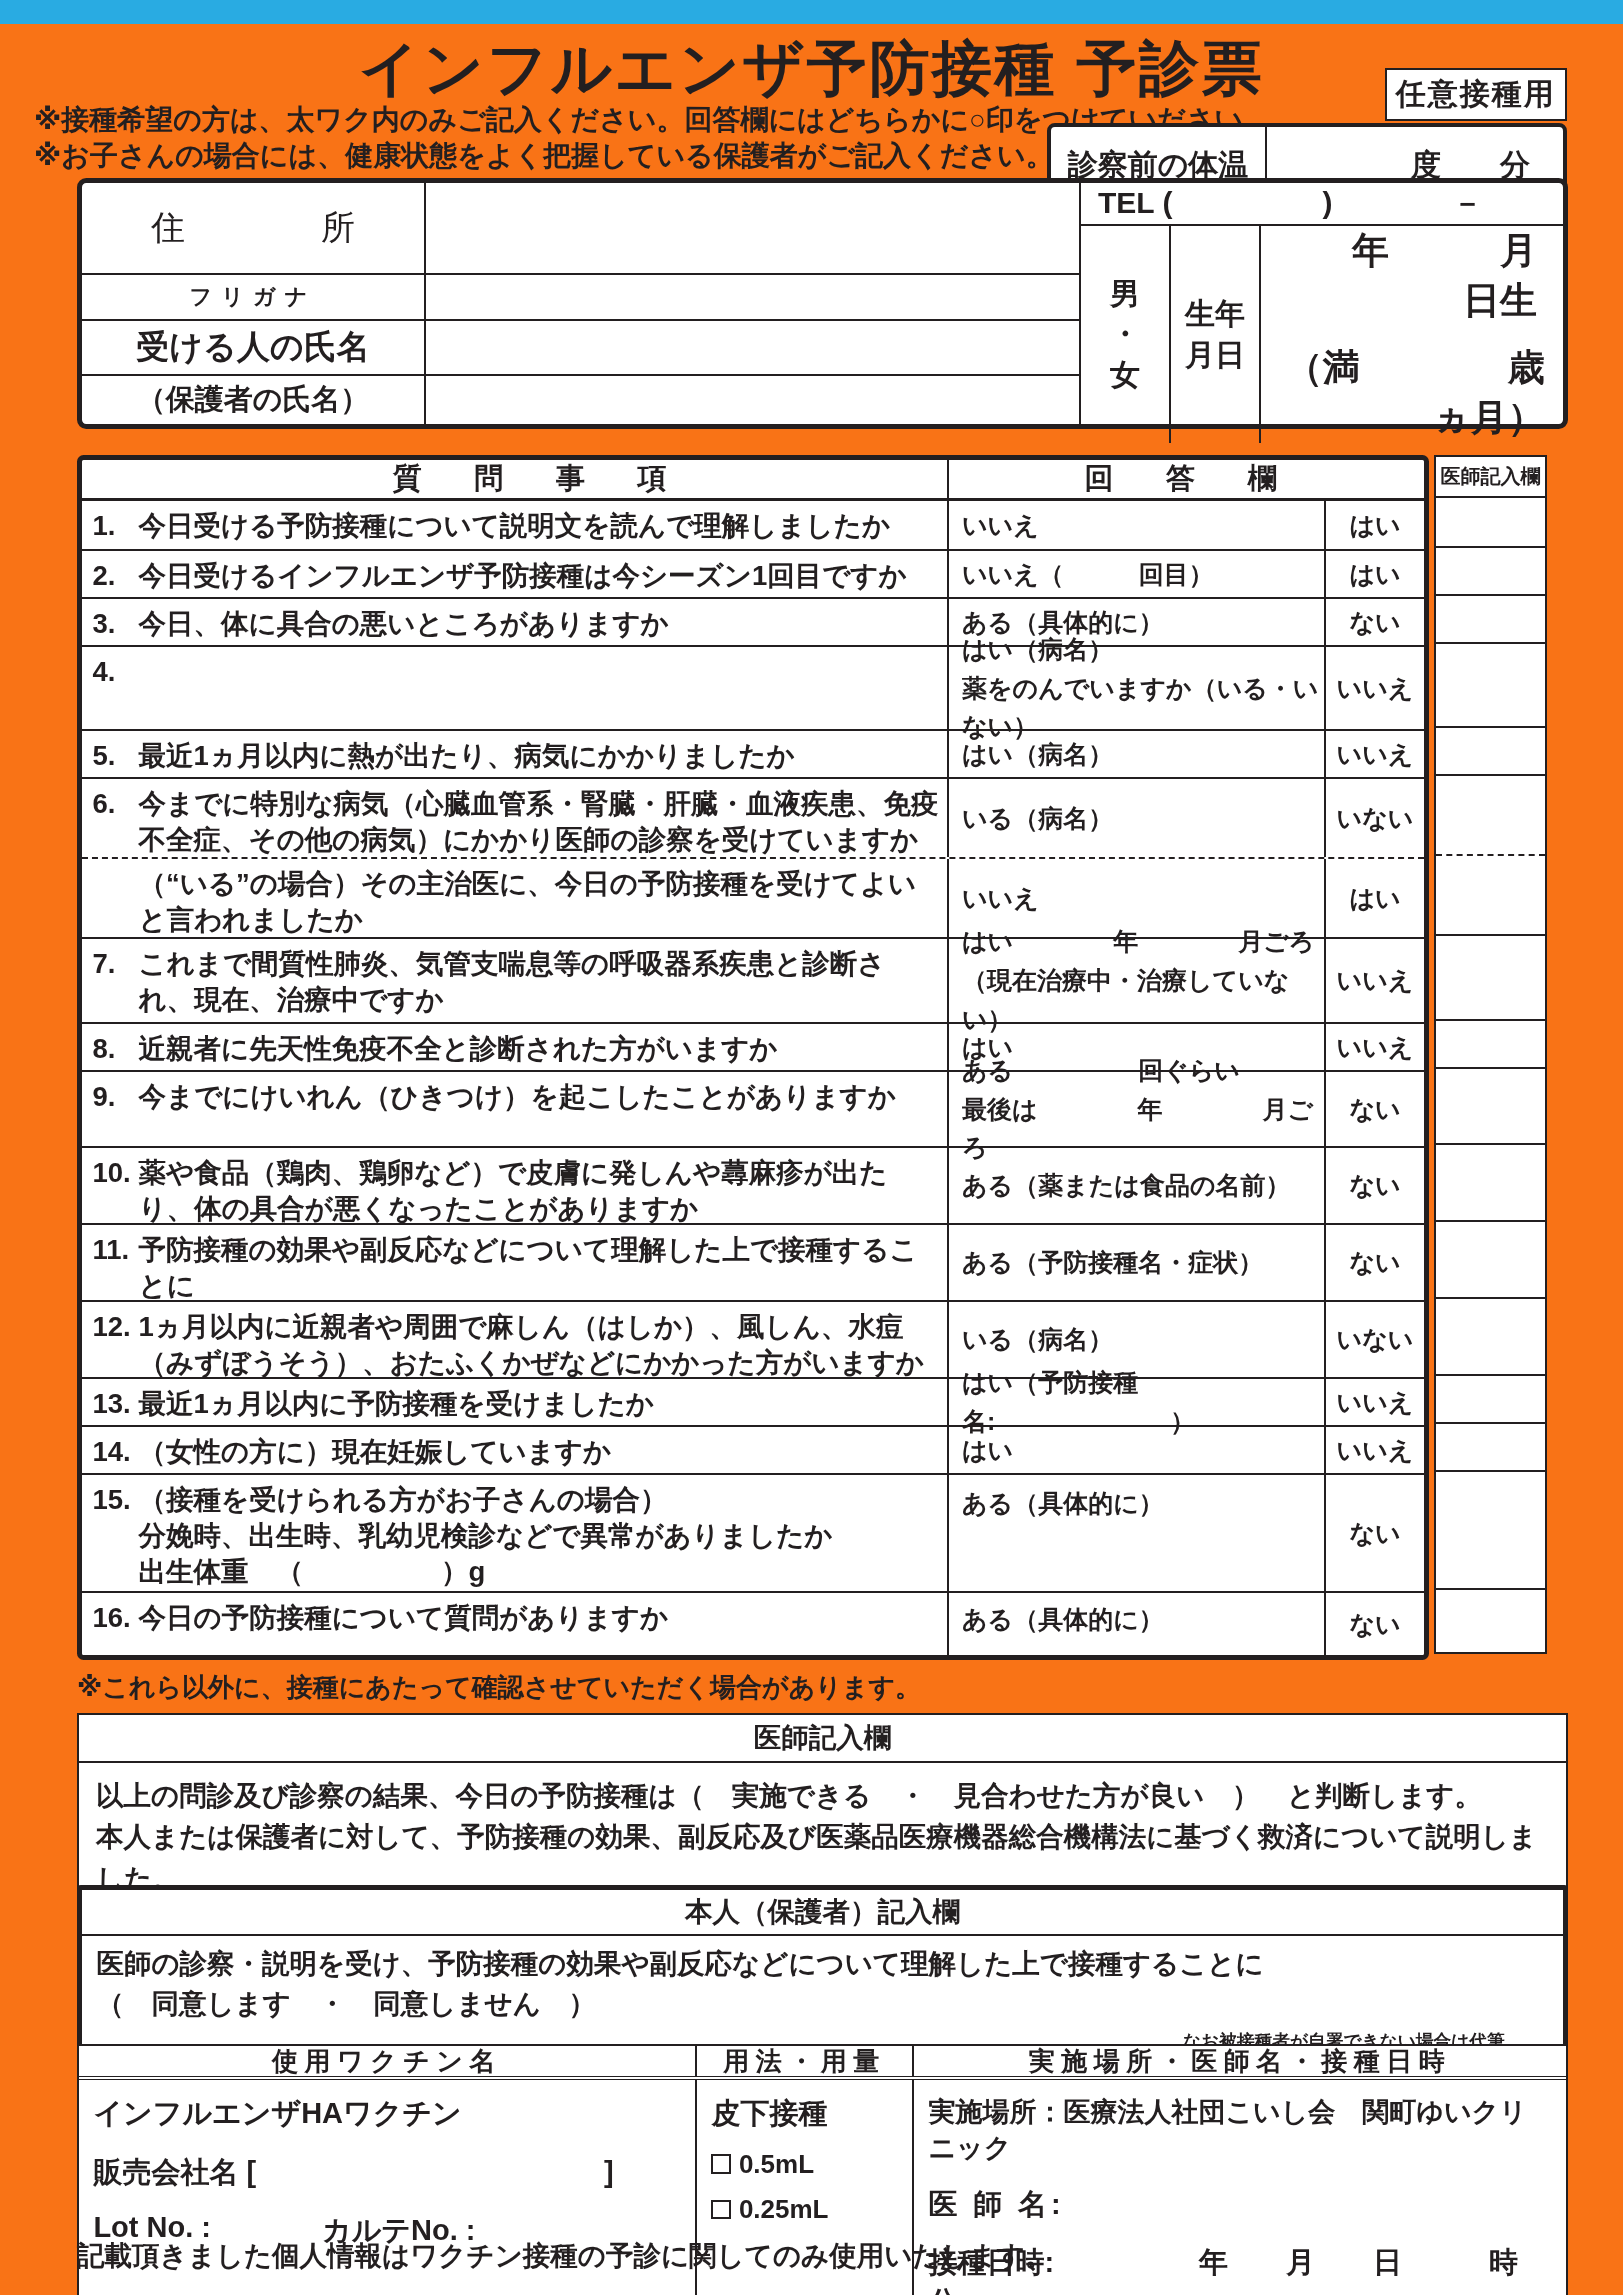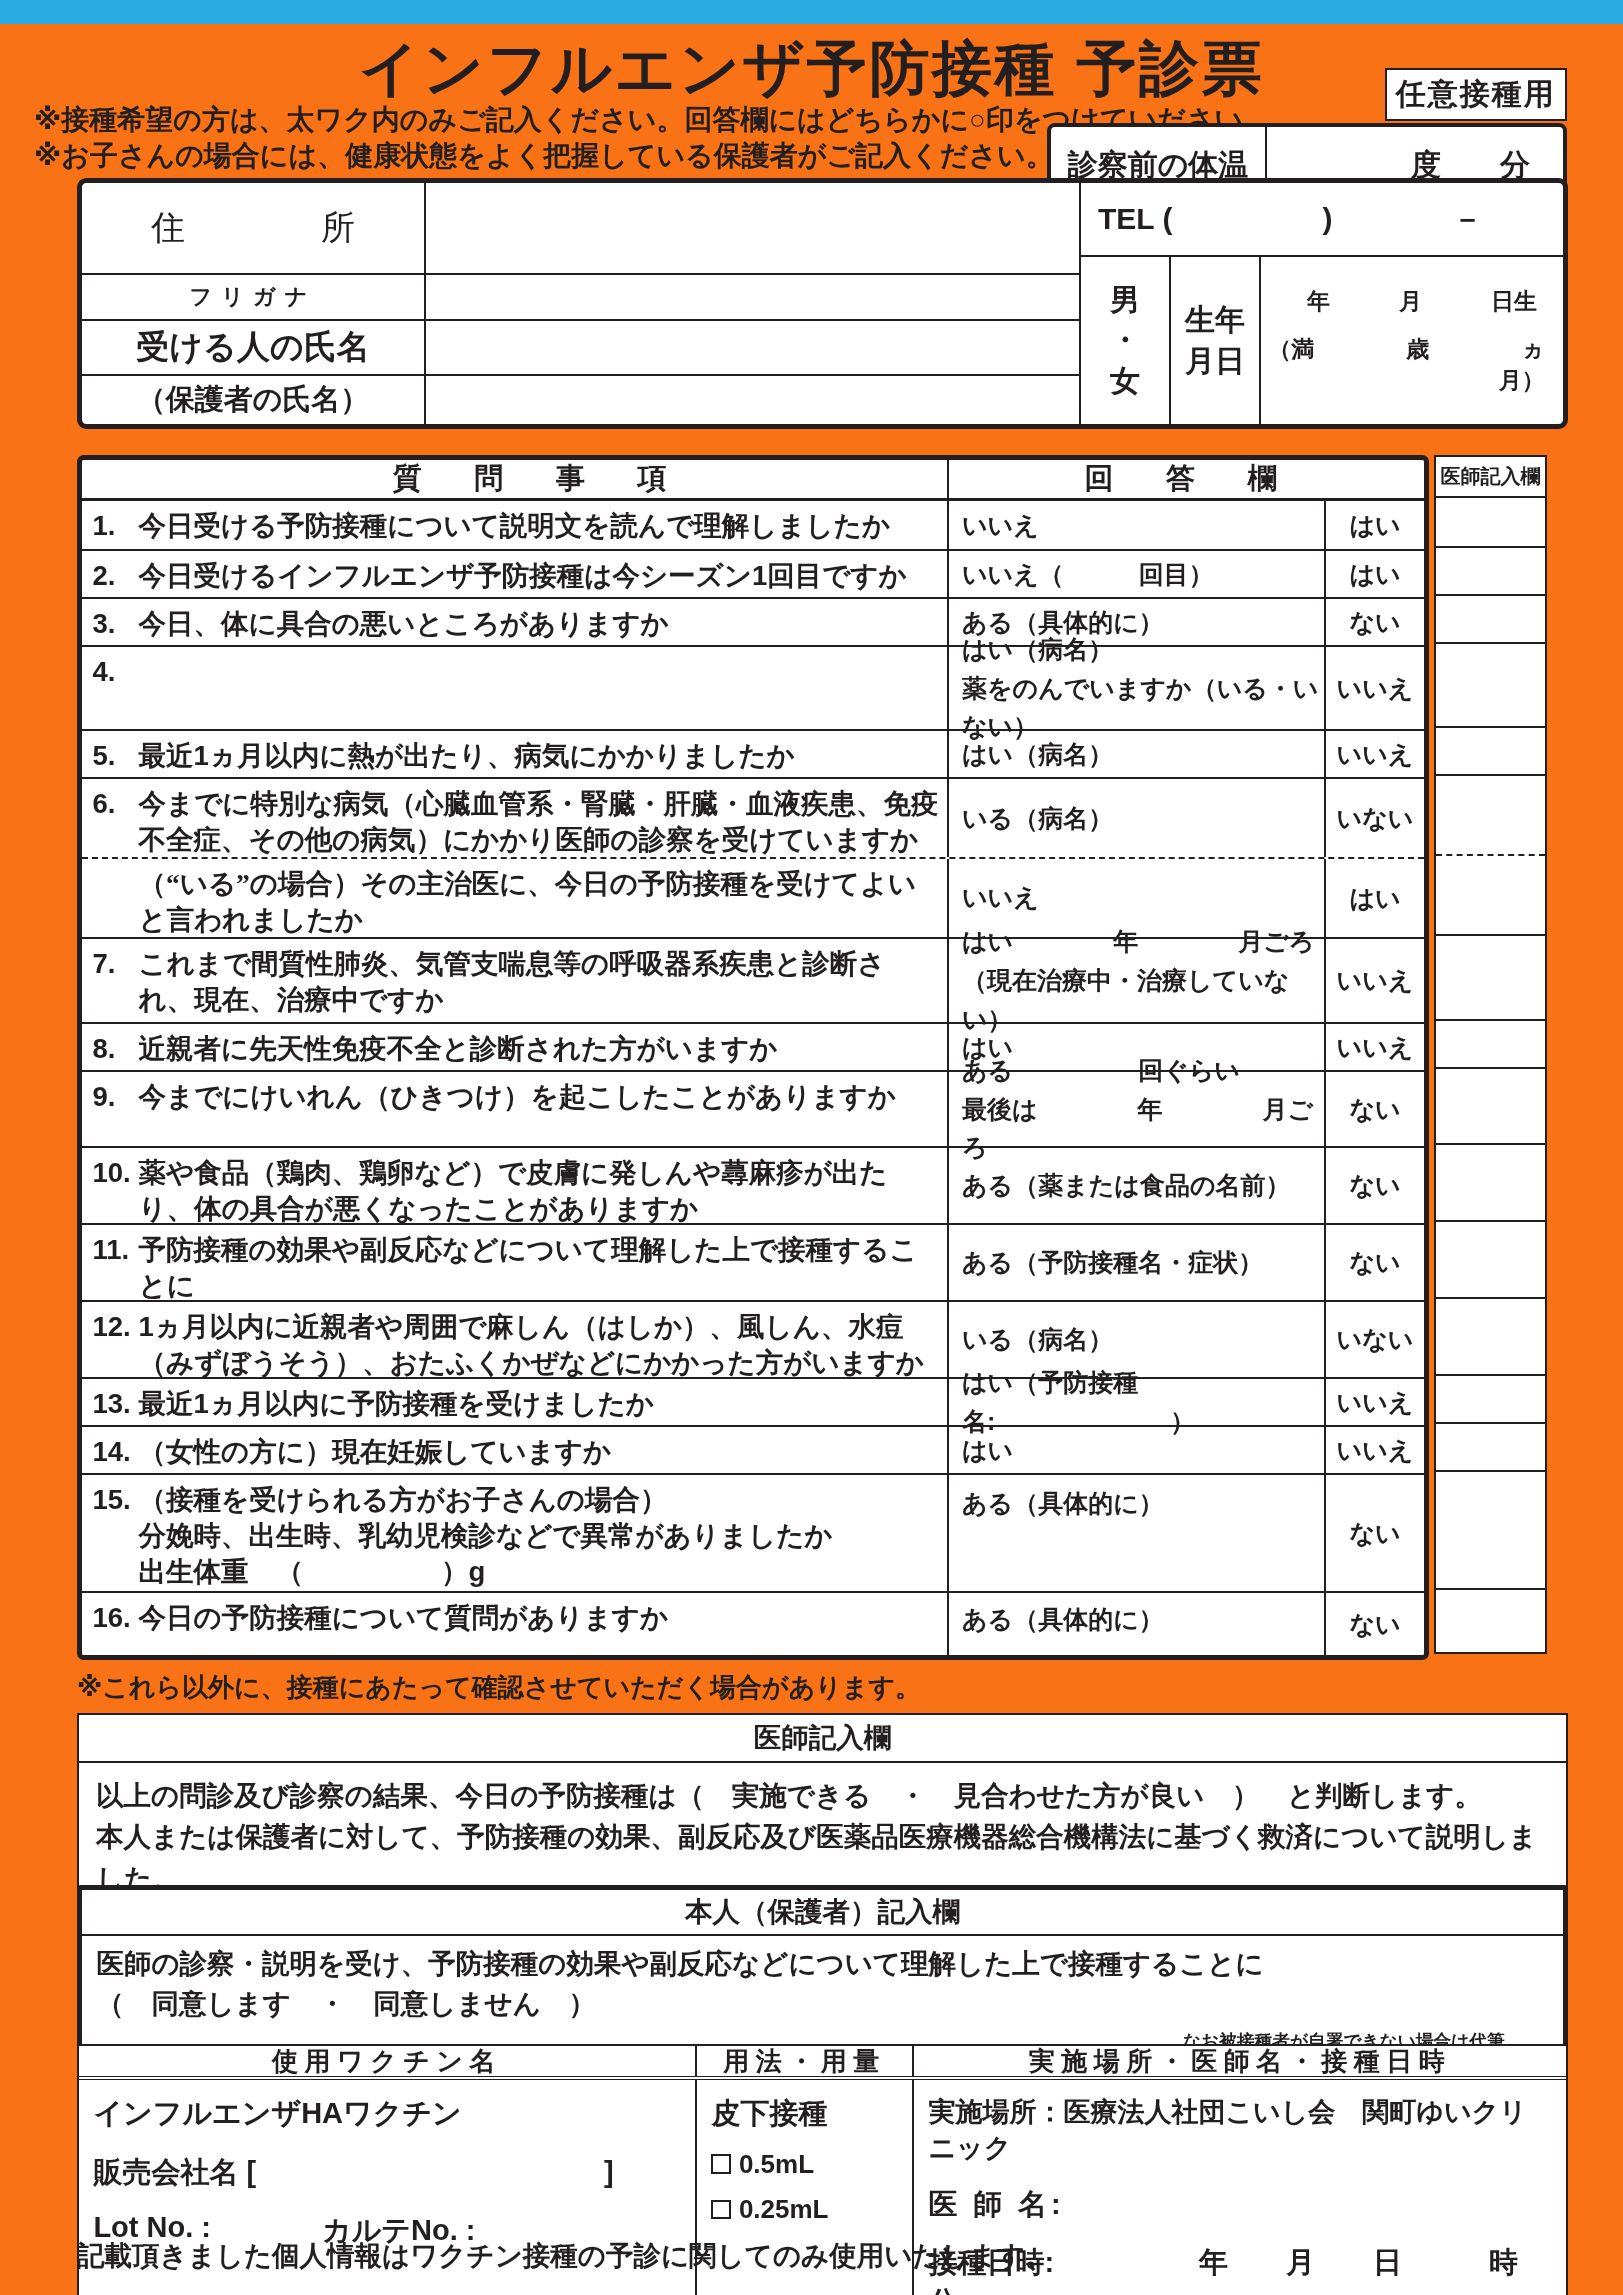--- a/index.html
+++ b/index.html
@@ -44,34 +44,34 @@
   .lbl-addr { font-size:34px; font-weight:400; }
   .lbl-furi { font-size:22px; font-weight:700; letter-spacing:9.2px; }
   .lbl-name { font-size:33px; font-weight:700; }
   .lbl-guard { font-size:29px; font-weight:700; }
   .tel-row { height:74px; border-bottom:2px solid #231f20; display:flex; align-items:center;
              padding-left:17px; font-size:30px; font-weight:600; }
   .gender-row { flex:1; display:flex; }
   .g-cell { flex:0 0 90px; border-right:2px solid #231f20; display:flex; align-items:center;
             justify-content:center; text-align:center; font-size:30px; font-weight:700; line-height:1.35; }
   .b-cell { flex:1; display:flex; flex-direction:column; justify-content:center; gap:17px;
-            font-size:23px; font-weight:600; text-align:right; }
+            font-size:37px; font-weight:600; text-align:right; }
   .b-cell .bl1 { padding-right:26px; }
   .b-cell .bl2 { padding-right:18.3px; }
 
   
   #qtable { position:absolute; left:77px; top:455px; width:1352px;
             border:5.2px solid #231f20; border-radius:6.5px; background:#fff; }
   .qheader { display:flex; height:41px; border-bottom:3.3px solid #231f20;
              font-size:29px; font-weight:700; }
   .qh1 { flex:0 0 867px; border-right:2px solid #231f20; display:flex; align-items:center; justify-content:center; letter-spacing:11.8px;padding-left:42px; }
   .qh2 { flex:1; display:flex; align-items:center; justify-content:center; letter-spacing:11.8px; }
   .qrow { display:flex; border-top:2.6px solid #231f20; }
   .qrow.first { border-top:none; }
-  .qrow.dashed { border-top:2.6px dashed #231f20;font-family:Liberation Serif, serif; }
+  .qrow.dashed { border-top:2.6px dashed #231f20; }
   .qc { flex:0 0 867px; border-right:2px solid #231f20; display:flex;
         padding:6.5px 6.5px 5.2px 10.5px; font-size:27.5px; font-weight:600; line-height:1.32; }
   .qn { flex:0 0 46px; }
   .qt { flex:1; }
   .ac { flex:1; border-right:2px solid #231f20; display:flex; flex-direction:column;
         justify-content:center; padding:3.9px 5.2px 3.9px 13px; font-size:25px; font-weight:600; line-height:1.55; }
   .yn { flex:0 0 98px; display:flex; align-items:center; justify-content:center;
         font-size:25px; font-weight:600; }
 
   

